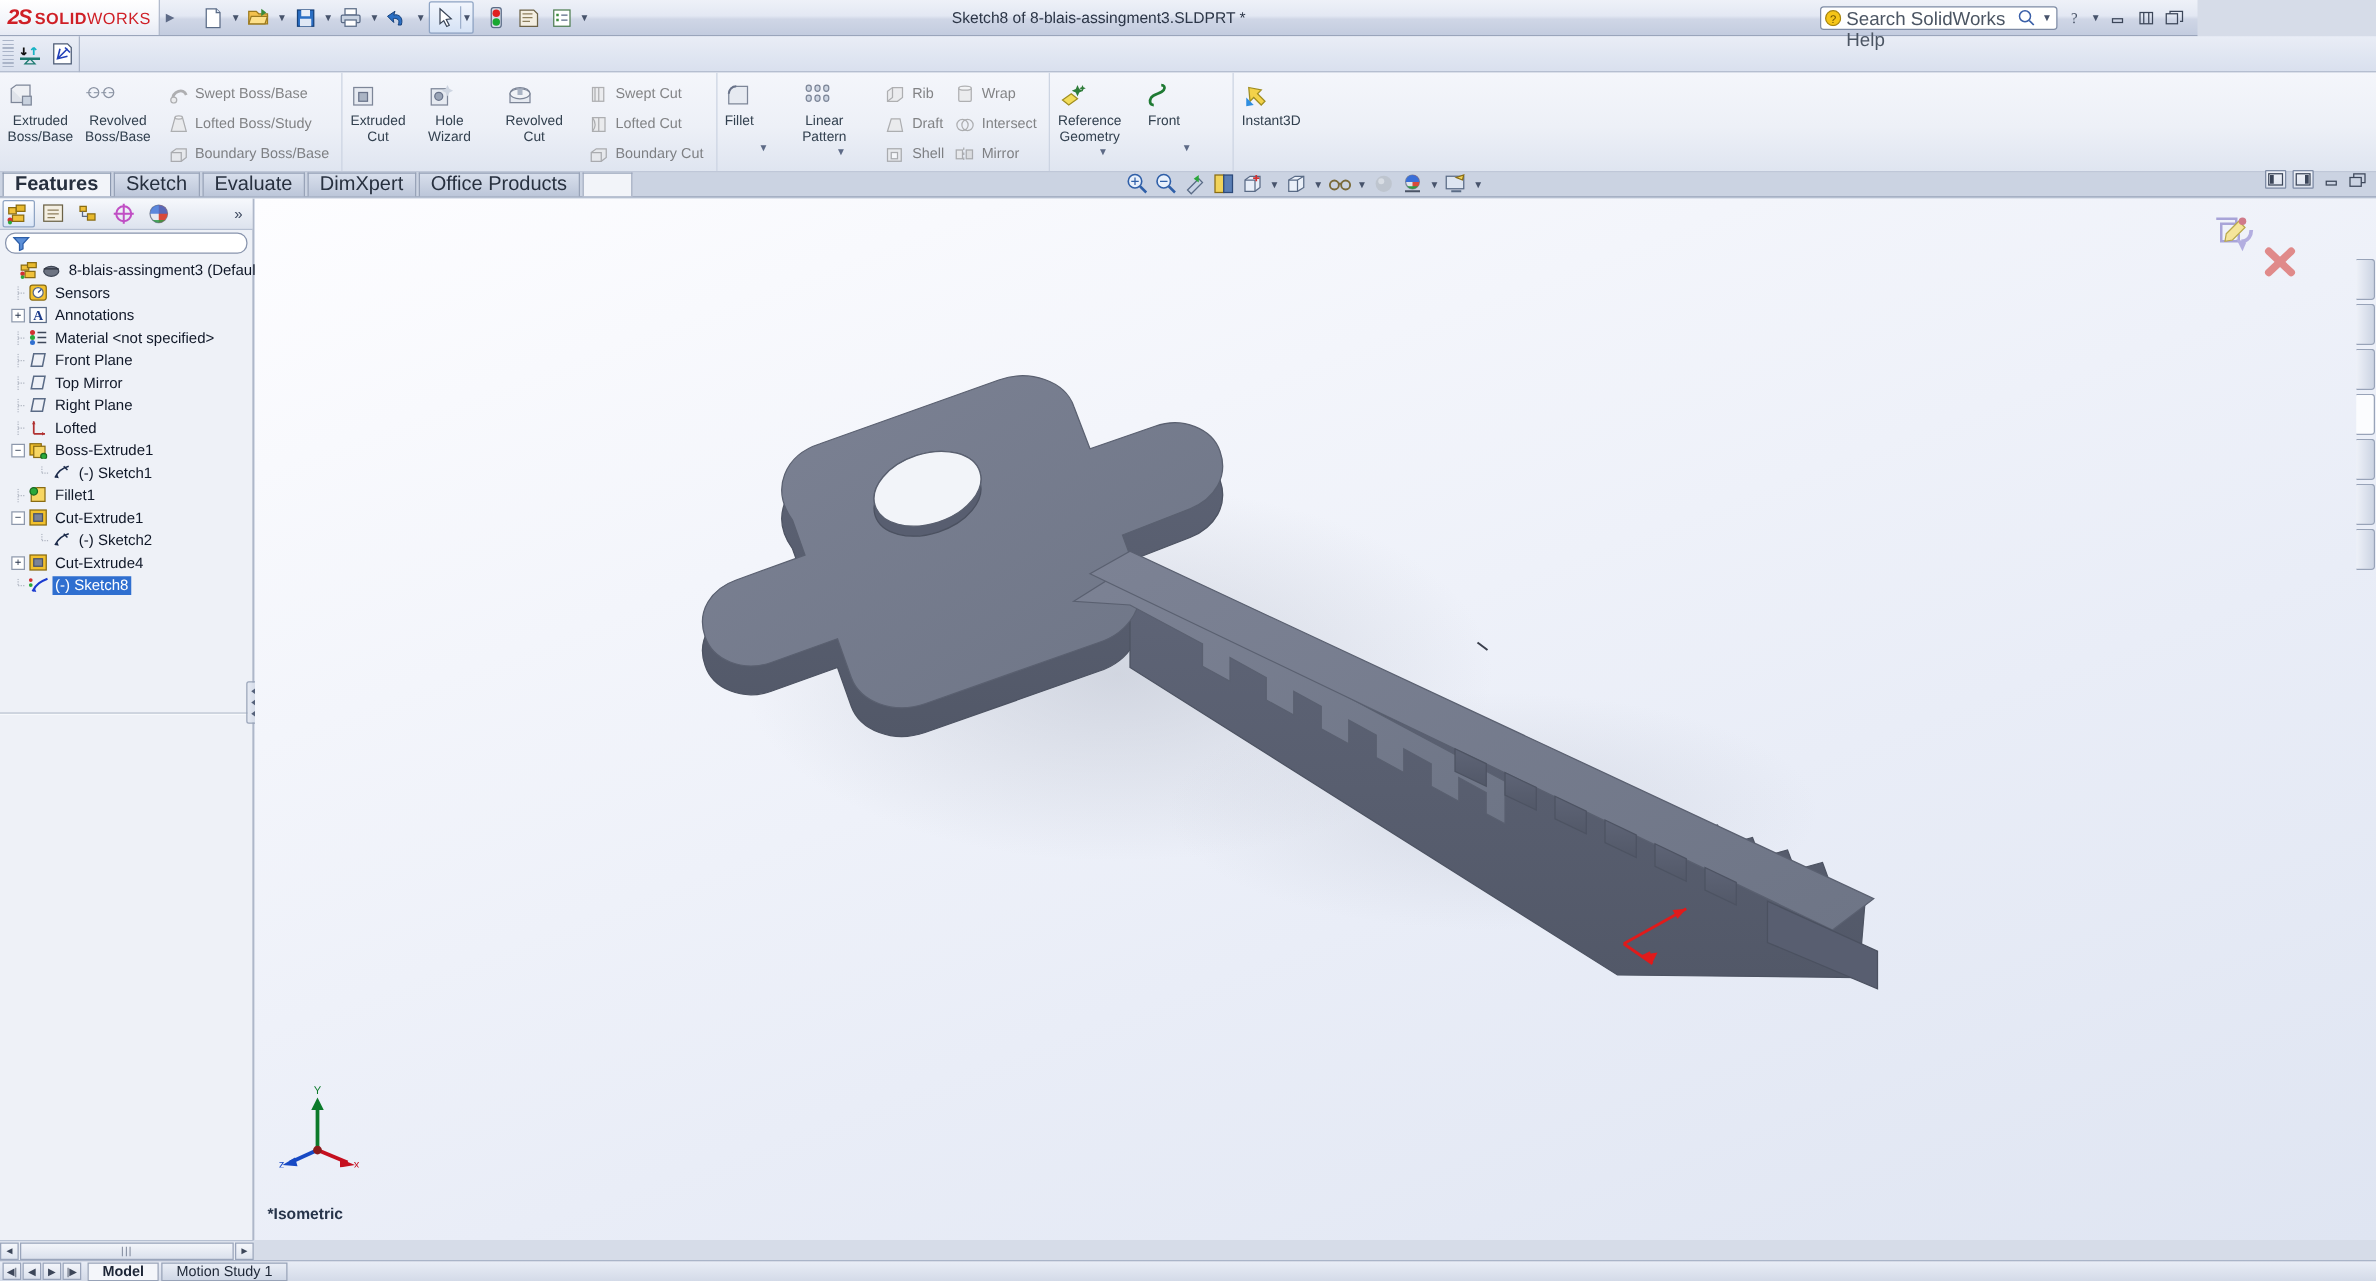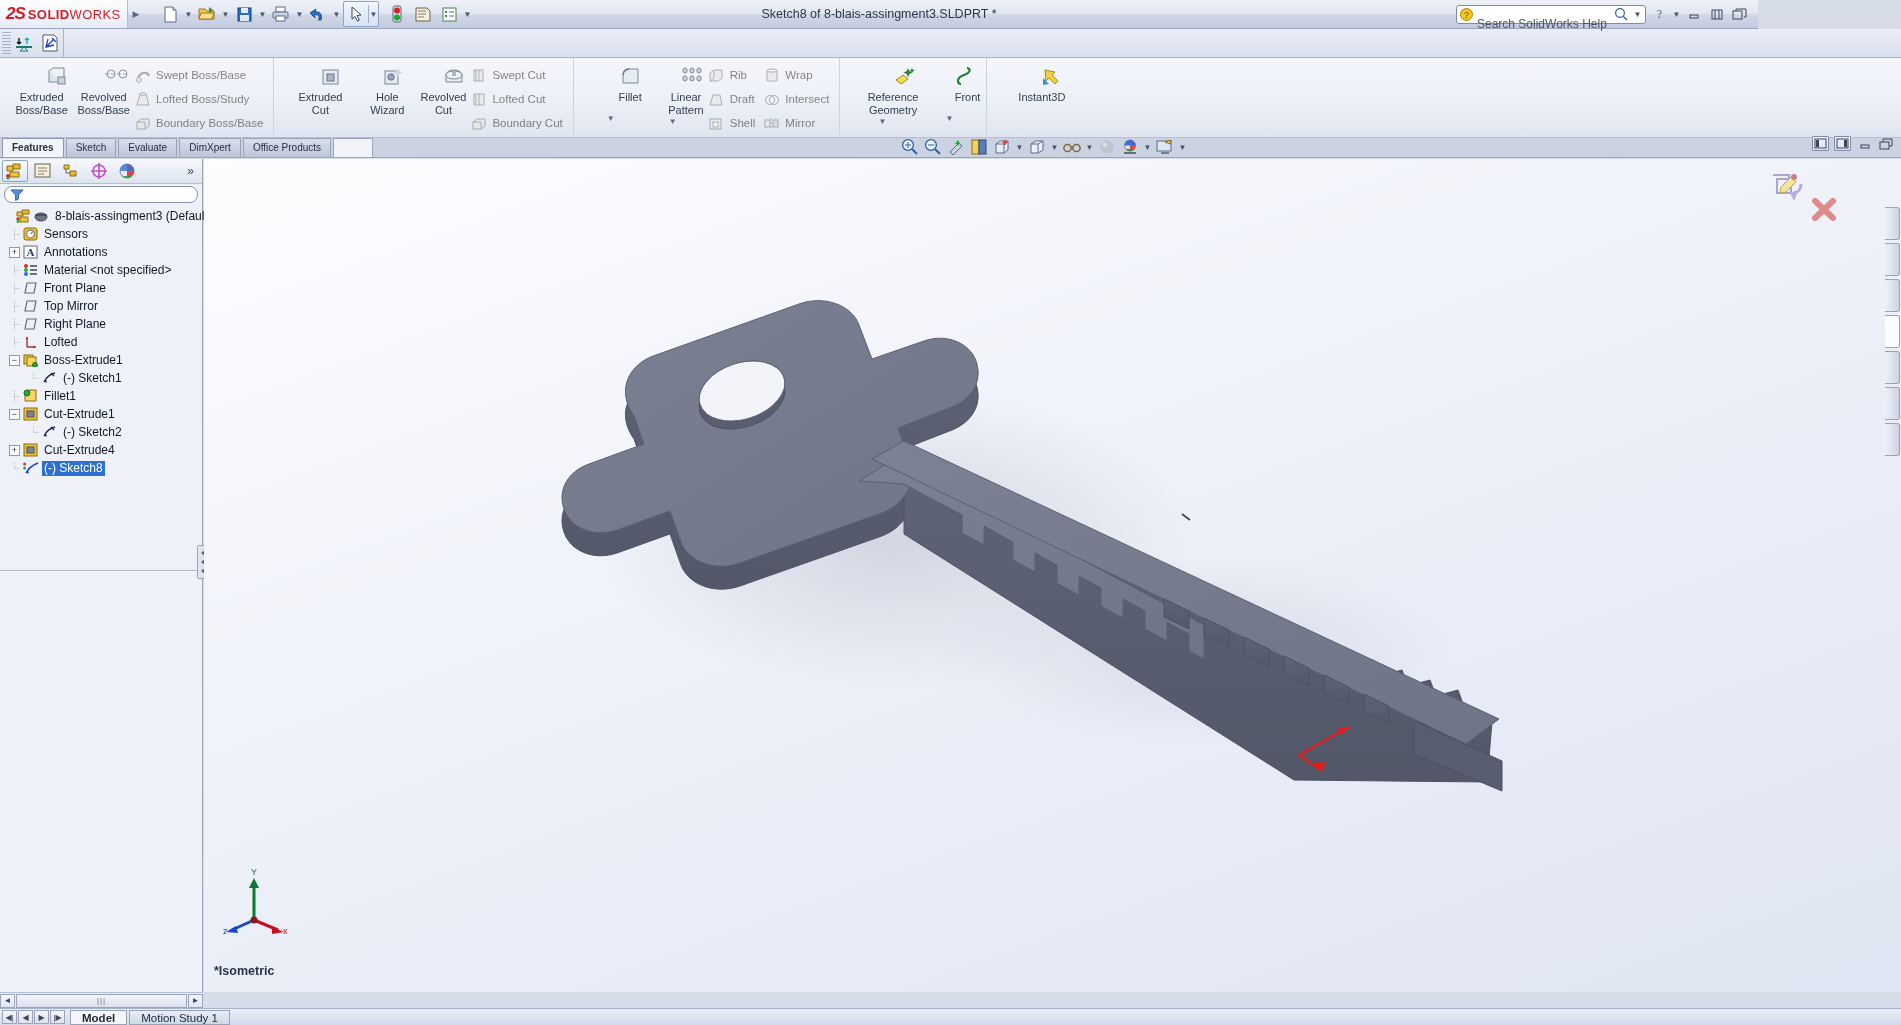--- a/index.html
+++ b/index.html
@@ -36,21 +36,21 @@
   .splitbtn .sep{width:1px;height:18px;background:#9eb0cc;}
   #title-text{
     position:absolute; left:0; right:0; top:0; height:29px; line-height:29px;
     text-align:center; font-size:12.5px; color:#2c3647; pointer-events:none;
   }
   .tb-right{ margin-left:auto; display:flex; align-items:center; gap:3px; padding-right:8px; z-index:3;}
   #searchbox{
     width:190px;height:19px;border:1px solid #7f8ca5;border-radius:3px;
     background:#fff;display:flex;align-items:center;padding:0 3px;gap:4px;
   }
-  #searchbox .ph{ font-size:12px;color:#4b5563;flex:1;margin-top:19px;}
+  #searchbox .ph{ font-size:15px;color:#4b5563;flex:1;margin-top:19px;}
   .winbtn{width:20px;height:18px;display:flex;align-items:center;justify-content:center;color:#3c4659;}
 
   
   #row2{
     position:absolute;left:0;top:29px;width:1901px;height:29px;
     background:linear-gradient(to bottom,#e9edf6,#d9e0ee);
     border-bottom:1px solid #aab4c8; display:flex; align-items:center;
   }
   .grip{width:9px;height:22px;margin-left:2px;
     background:repeating-linear-gradient(to bottom,#aab4c8 0 1px,transparent 1px 3px);}
@@ -59,38 +59,38 @@
 
   
   #ribbon{
     position:absolute;left:0;top:58px;width:1901px;height:80px;
     background:linear-gradient(to bottom,#f4f6fb 0%,#edf0f7 55%,#dfe5f0 100%);
     border-bottom:1px solid #b6c0d2; display:flex; align-items:stretch;
     overflow:hidden;
   }
   .rgroup{display:flex;align-items:flex-start;padding:2px 6px;border-right:1px solid #ccd4e2;}
   .rbig{
-    width:62px;display:flex;flex-direction:column;align-items:flex-end;justify-content:flex-start;
+    width:62px;display:flex;flex-direction:column;align-items:flex-start;justify-content:flex-start;
     padding-top:4px; text-align:center; color:#32404f; font-size:11px; line-height:12.5px; cursor:default;
   }
   .rbig .gl{height:24px;display:flex;align-items:center;justify-content:center;margin-bottom:3px;}
   .rcol{display:flex;flex-direction:column;justify-content:center;padding-top:3px;}
   .rsmall{display:flex;align-items:center;gap:5px;height:24px;padding:0 4px;color:#32404f;font-size:11.5px;cursor:default;}
   .rsmall .gl{width:17px;height:17px;display:flex;align-items:center;justify-content:center;}
   .dcaret{font-size:8px;color:#5d6a86;text-align:center;width:100%;}
   .gray{ filter:grayscale(1) opacity(.62); }
 
   
   #tabs{
     position:absolute;left:0;top:138px;width:1901px;height:20px;
     background:#cbd3e2; display:flex; align-items:flex-end; padding-left:2px;
     border-bottom:1px solid #9aa5bb;
   }
   .tab{
-    height:19px;line-height:18px;padding:0 9px;font-size:10px;color:#27303f;
+    height:19px;line-height:18px;padding:0 9px;font-size:16px;color:#27303f;
     background:linear-gradient(to bottom,#d8dfec,#bcc6d9);
     border:1px solid #98a3b8;border-bottom:none;margin-right:2px;cursor:default;
   }
   .tab.active{ background:#f2f4f9; font-weight:bold; border-color:#8c99b0;}
   .tab.blank{ width:40px; background:#f2f4f9; border-color:#9aa5bb;}
 
   
   #leftpanel{
     position:absolute;left:0;top:159px;width:203px;height:833px;
     background:#eef1f7;border-right:1px solid #9aa5bb;

